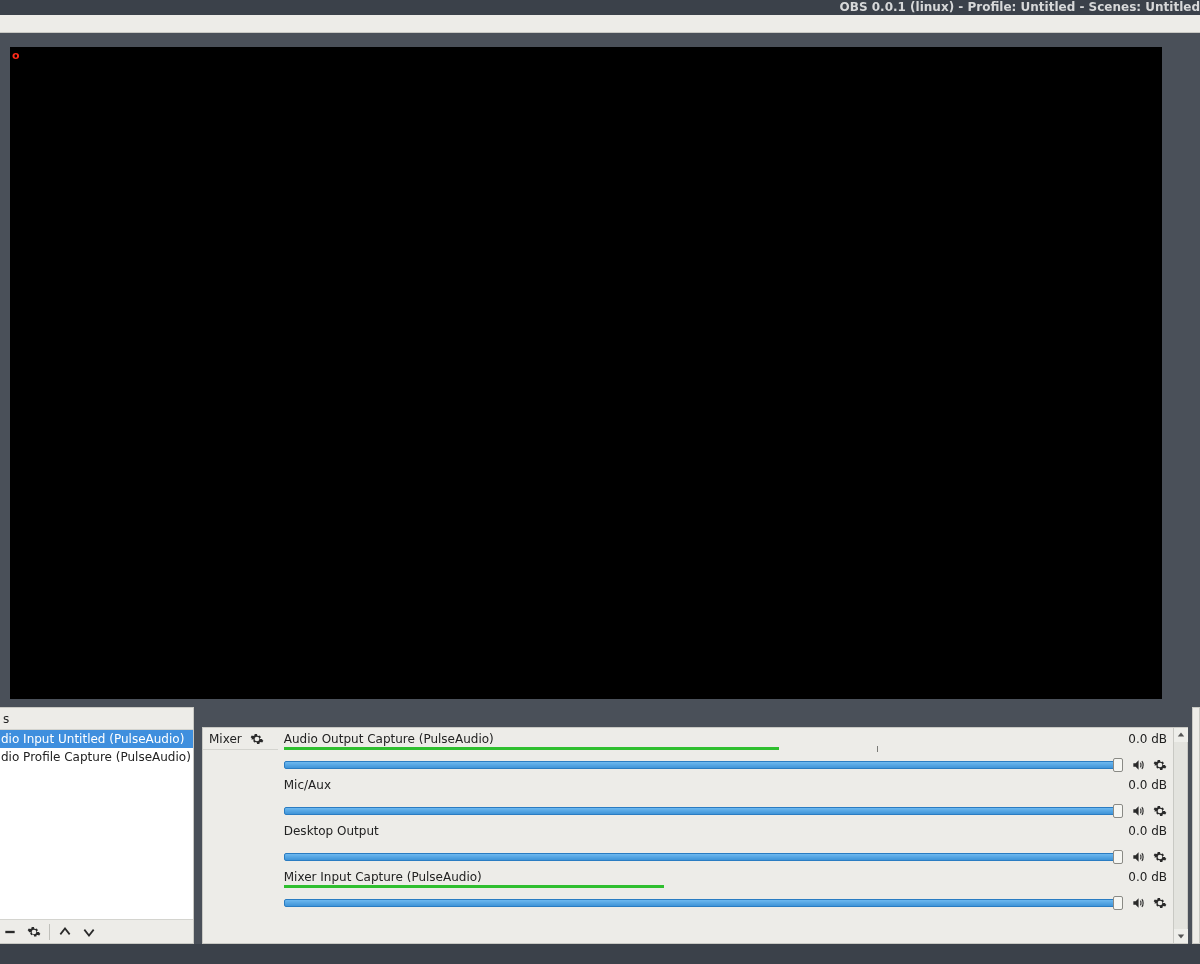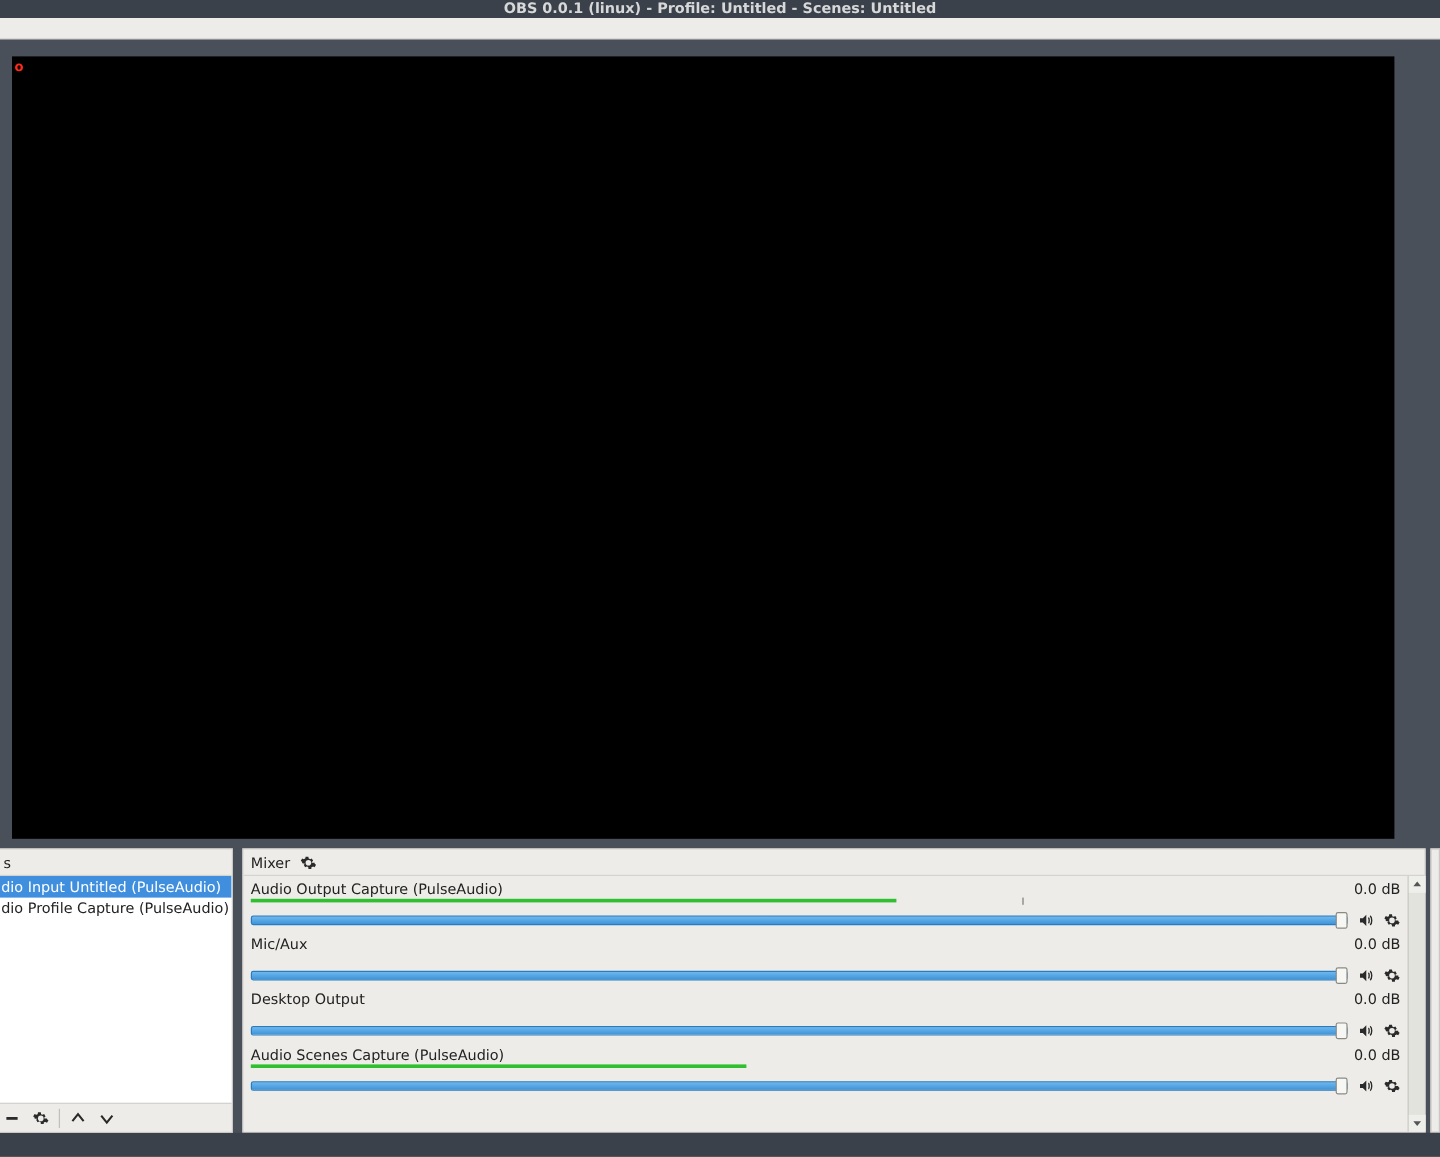--- a/index.html
+++ b/index.html
@@ -10,21 +10,21 @@
     background: #e8e8e4;
     overflow: hidden;
     color: #222;
   }
   .root { width: 1200px; height: 964px; display: flex; flex-direction: column; background: #4a5059; }
 
   
   .titlebar {
     height: 15px; line-height: 15px;
     background: #3b414a; color: #d7d8d9;
-    font-weight: bold; font-size: 12px; text-align: center;
+    font-weight: bold; font-size: 12px; text-align: right;
     flex: 0 0 auto;
   }
 
   
   .menubar { height: 18px; background: #edece8; border-bottom: 1px solid #c9c9c4; flex: 0 0 auto; }
 
   
   .preview-wrap {
     flex: 1 1 auto;
     background: #4a5059;
@@ -77,21 +77,21 @@
   .source-list li.selected { background: #3f8fde; color: #fff; }
 
   .iconbtn {
     width: 18px; height: 18px; display: inline-flex; align-items: center; justify-content: center;
     color: #2a2a2a;
   }
   .iconbtn svg { width: 14px; height: 14px; display: block; }
   .sep { width: 1px; height: 16px; background: #c0c0bb; }
 
   
-  .mixer { flex: 1 1 auto; min-width: 0; display: flex; flex-direction: column; }
+  .mixer { flex: 1 1 auto; min-width: 0; display: flex; flex-direction: row; margin-top: 20px; }
   .mixer-body { flex: 1 1 auto; background: #edece8; position: relative; display: flex; }
   .mixer-list { flex: 1; padding: 4px 4px 4px 6px; overflow: hidden; }
   .mixer-item { margin-bottom: 4px; }
   .mixer-row1 { display: flex; align-items: baseline; font-size: 12px; color: #222; }
   .mixer-row1 .name { flex: 0 0 auto; }
   .mixer-row1 .grow { flex: 1; }
   .mixer-row1 .db { font-size: 12px; color: #222; padding-right: 2px; }
   .meter-track {
     height: 5px; position: relative; background: transparent; margin-top: 1px;
   }
@@ -281,21 +281,21 @@
                   <span class="iconbtn">
                     <svg viewBox="0 0 24 24" fill="currentColor">
                       <path d="M12 8a4 4 0 1 0 0 8 4 4 0 0 0 0-8zm9 4c0 .4 0 .8-.1 1.2l2 1.6-2 3.4-2.4-1c-.6.5-1.3.8-2 .9l-.4 2.6h-4l-.4-2.6c-.7-.2-1.4-.5-2-.9l-2.4 1-2-3.4 2-1.6C3 12.8 3 12.4 3 12s0-.8.1-1.2l-2-1.6 2-3.4 2.4 1c.6-.5 1.3-.8 2-.9L8 3.3h4l.4 2.6c.7.2 1.4.5 2 .9l2.4-1 2 3.4-2 1.6c.1.4.1.8.1 1.2z"></path>
                     </svg>
                   </span>
                 </div>
               </div>
             </div>
             <div class="mixer-item">
               <div class="mixer-row1">
-                <span class="name">Audio Scenes Capture (PulseAudio)</span>
+                <span class="name">Mixer Input Capture (PulseAudio)</span>
                 <span class="grow"></span>
                 <span class="db">0.0 dB</span>
               </div>
               <div class="meter-track">
                 <div class="meter-fill" style="width: 43%;"></div>
               </div>
               <div class="vol-row">
                 <div class="slider-track">
                   <div class="slider-line"></div>
                   <div class="slider-thumb" style="left: calc(100% - 10px);"></div>

